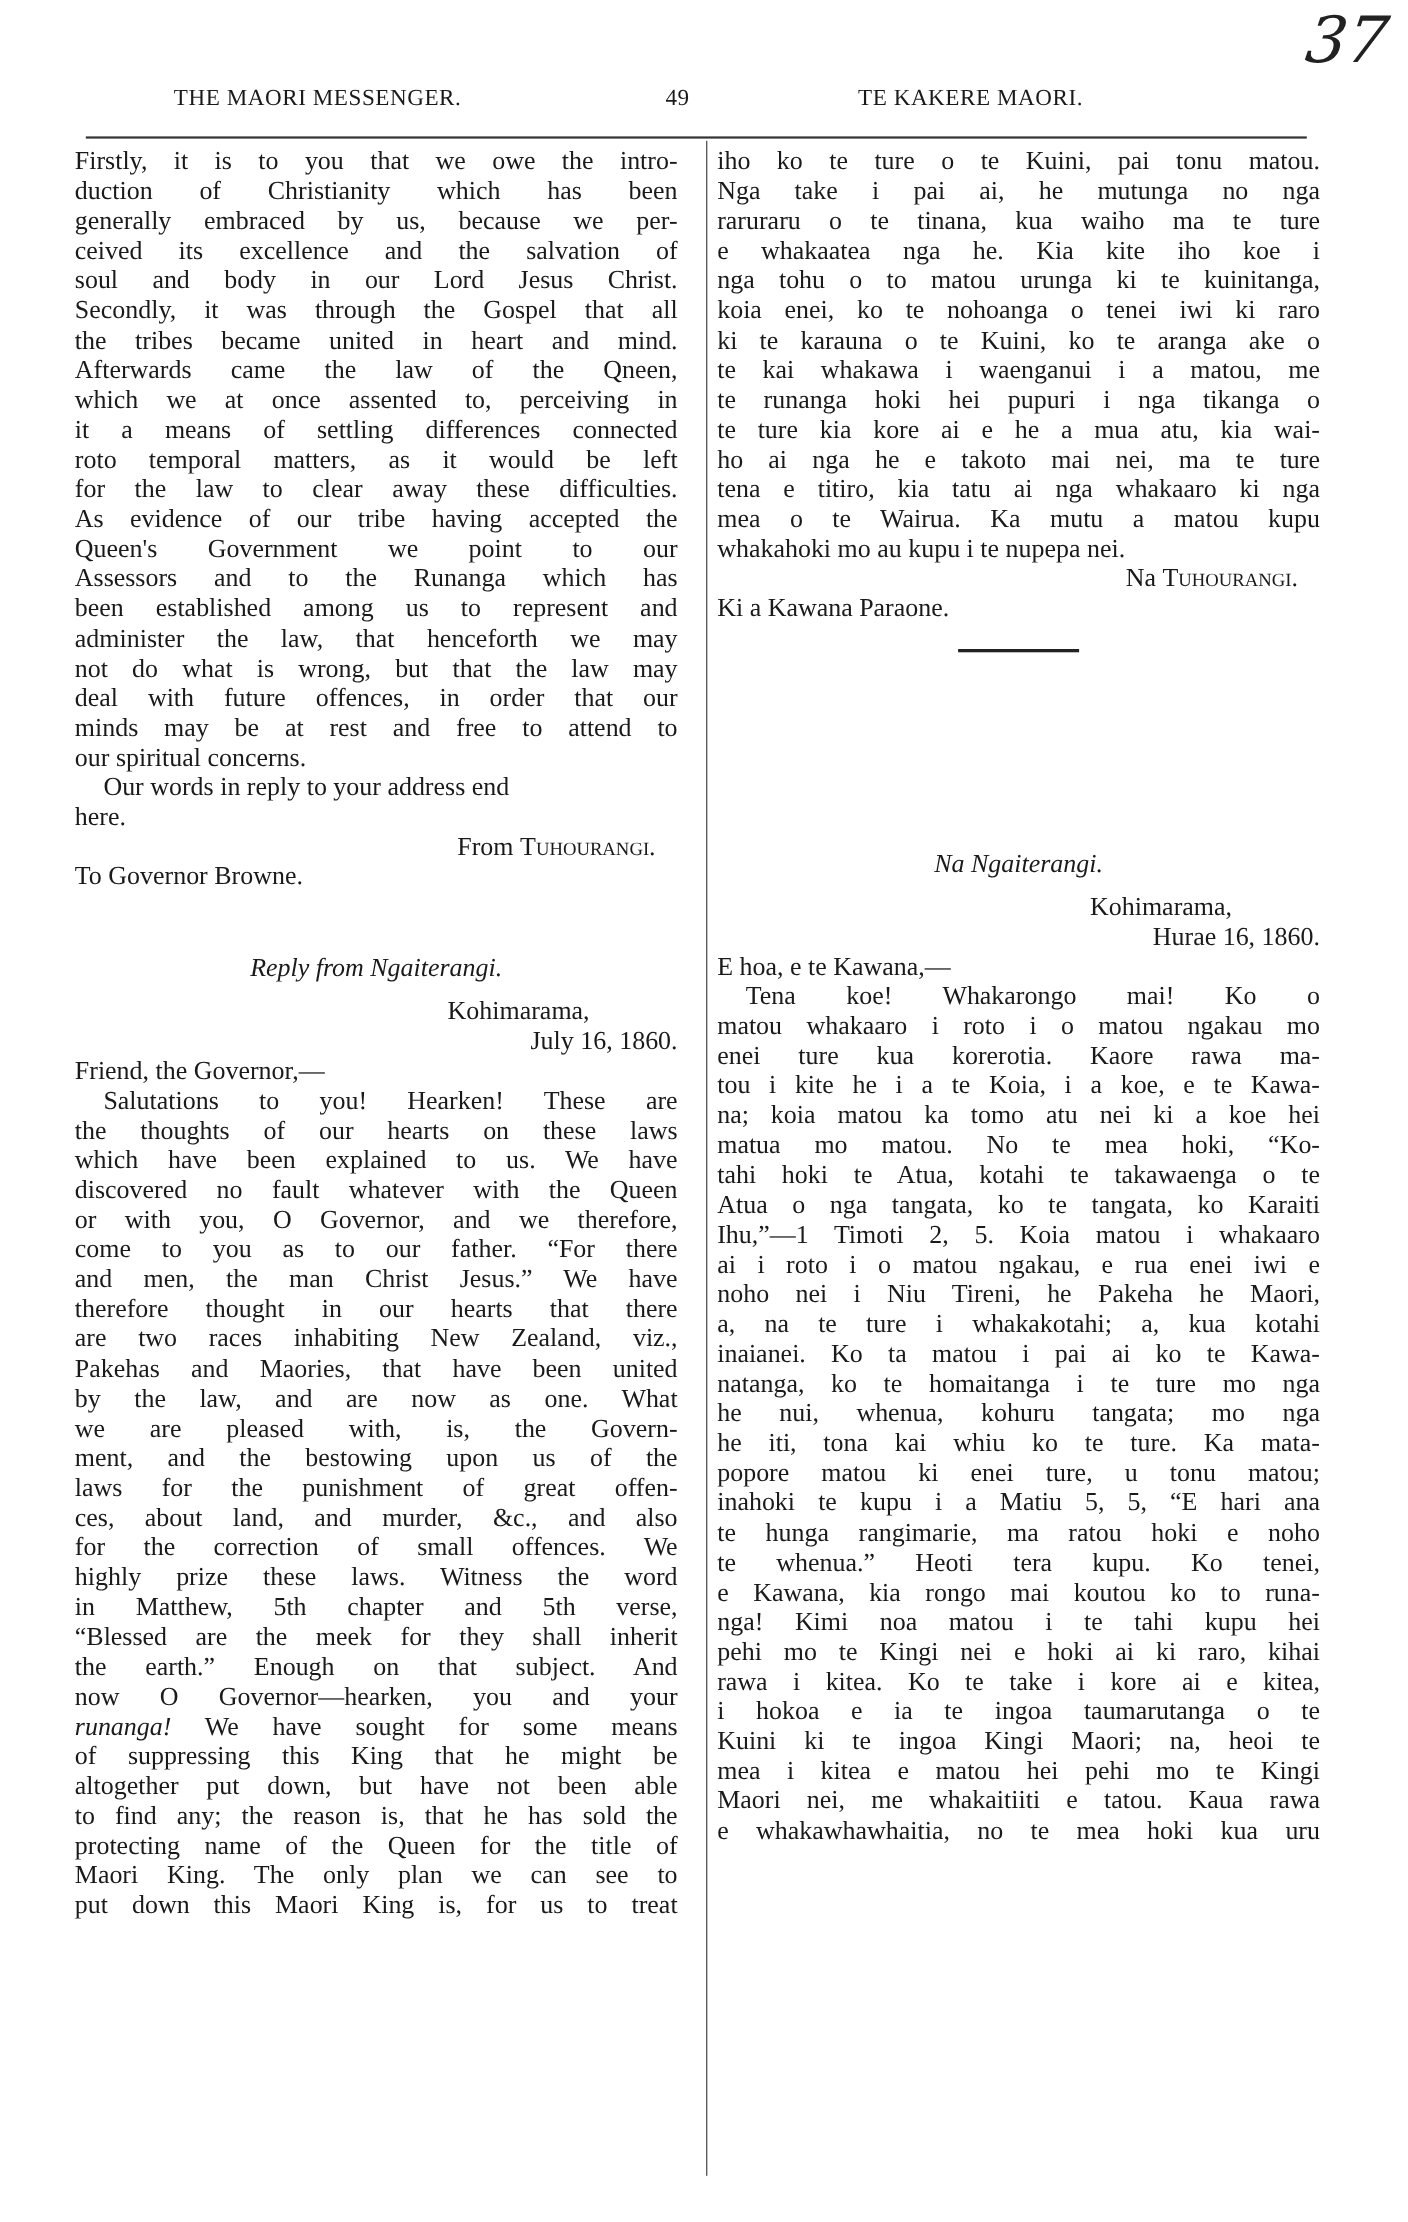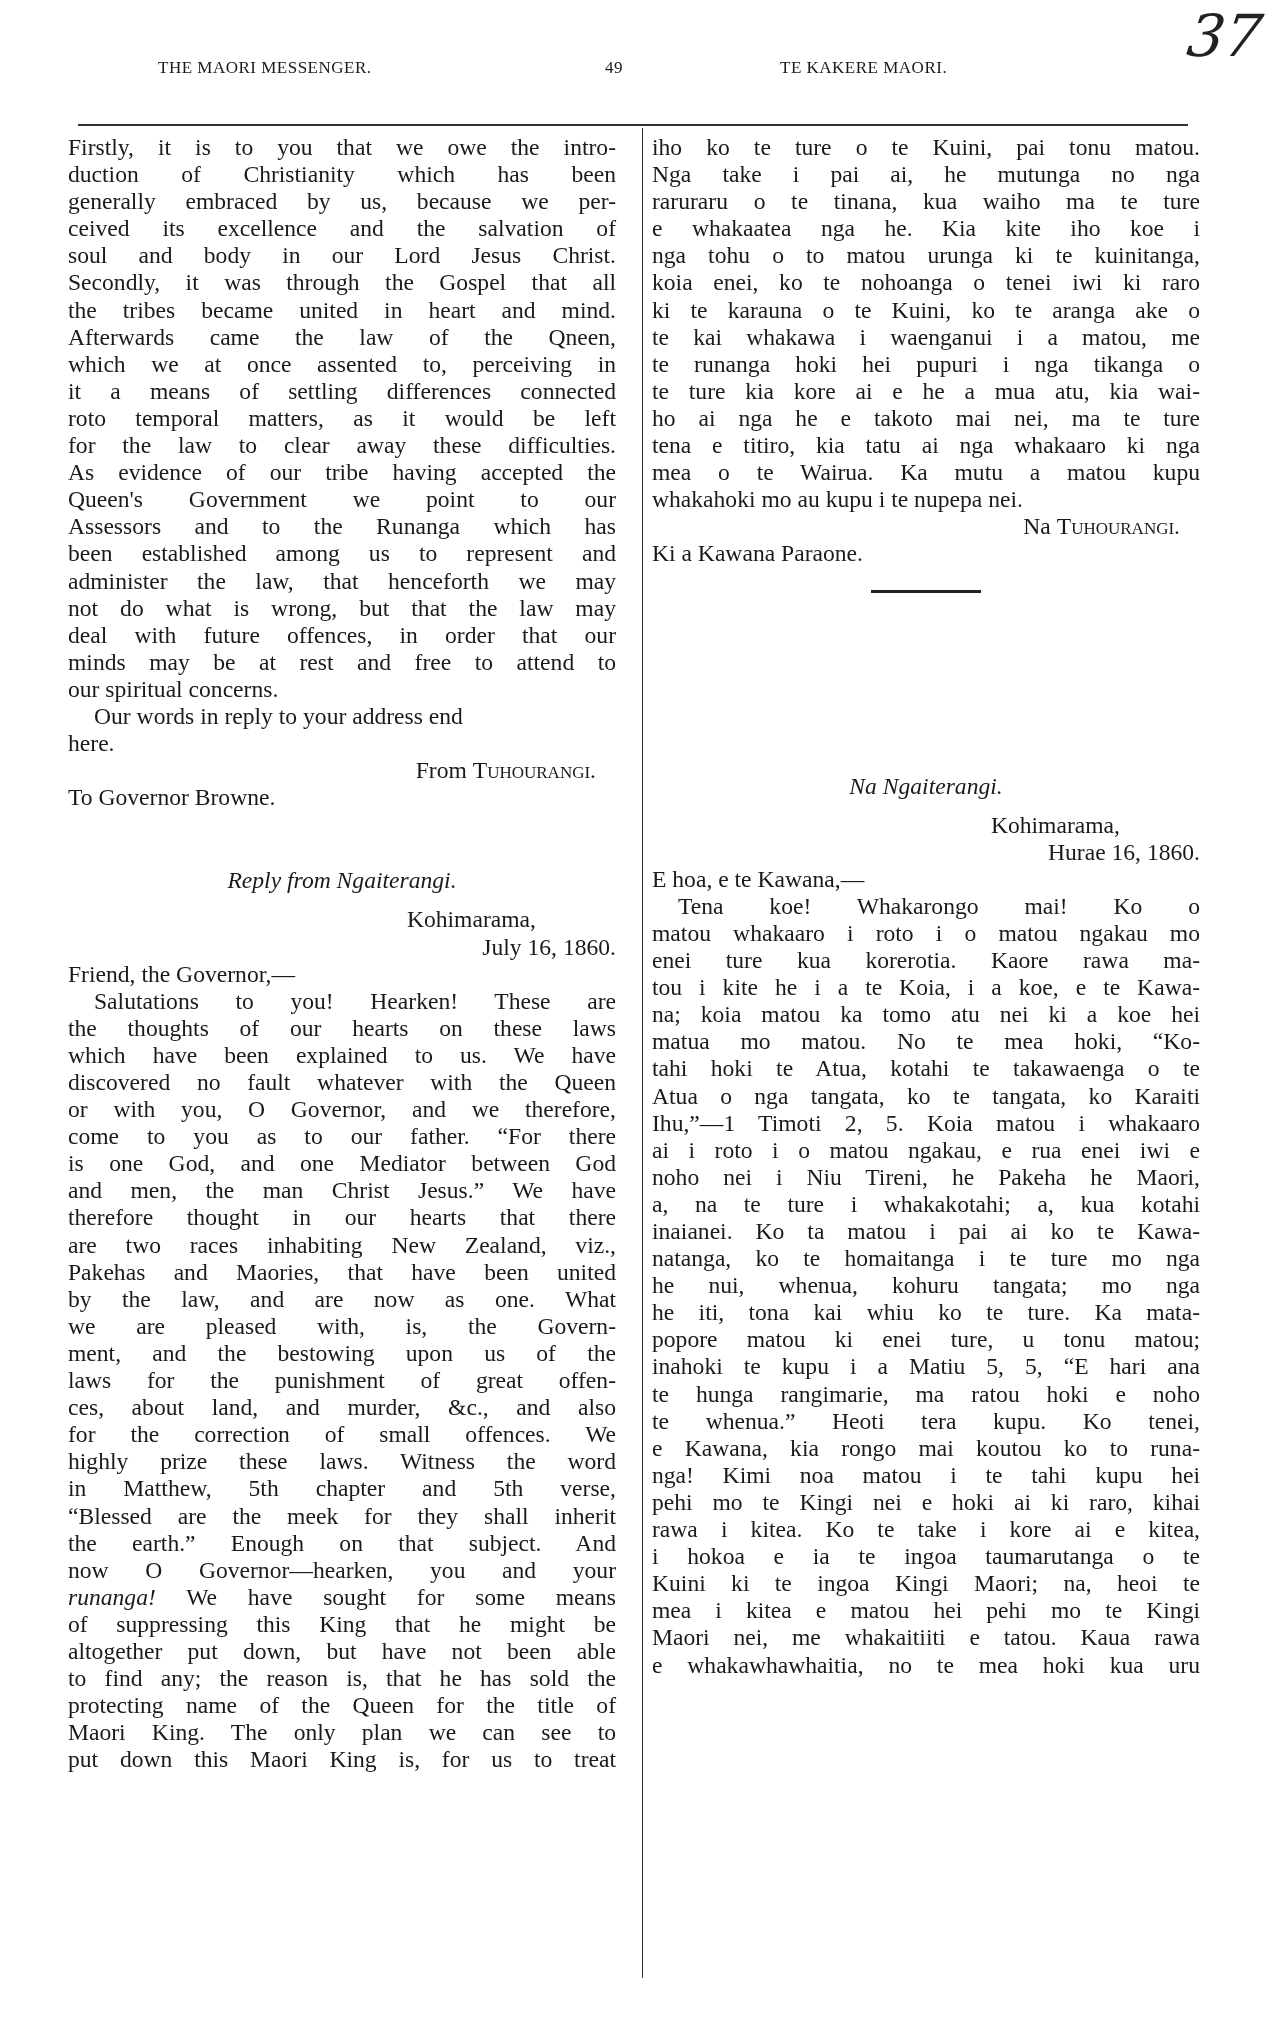--- a/index.html
+++ b/index.html
@@ -7,22 +7,22 @@
     width: 1280px; height: 2020px; position: relative; overflow: hidden;
     font-family: "Liberation Serif", "DejaVu Serif", serif;
     color: #1a1a1a;
   }
   .page-number-handwritten {
     position: absolute; right: 18px; top: 2px;
     font-family: "DejaVu Serif", serif; font-style: italic;
     font-size: 58px; color: #222; transform: skewX(-8deg);
   }
   .running-head {
-    position: absolute; top: 58px; left: 150px; width: 1000px; height: 40px;
-    font-size: 17px; letter-spacing: 0.5px;
+    position: absolute; top: 76px; left: 150px; width: 1000px; height: 40px;
+    font-size: 21px; letter-spacing: 0.5px;
   }
   .rh-left { position: absolute; left: 8px; top: 0; }
   .rh-num { position: absolute; left: 455px; top: 0; }
   .rh-right { position: absolute; left: 630px; top: 0; }
   .head-rule {
     position: absolute; top: 124px; left: 78px; width: 1110px; height: 0;
     border-top: 2px solid #333;
   }
   .col-divider {
     position: absolute; left: 642px; top: 128px; width: 0; height: 1850px;
@@ -102,21 +102,20 @@
   <span class="dateline place">Kohimarama,</span>
   <span class="dateline">July 16, 1860.</span>
   <span class="line last">Friend, the Governor,—</span>
   <span class="line indent">Salutations to you! Hearken! These are</span>
   <div id="en-nga">
       <span class="line">the thoughts of our hearts on these laws</span>
       <span class="line">which have been explained to us. We have</span>
       <span class="line">discovered no fault whatever with the Queen</span>
       <span class="line">or with you, O Governor, and we therefore,</span>
       <span class="line">come to you as to our father. “For there</span>
-      <span class="line">is one God, and one Mediator between God</span>
       <span class="line">and men, the man Christ Jesus.” We have</span>
       <span class="line">therefore thought in our hearts that there</span>
       <span class="line">are two races inhabiting New Zealand, viz.,</span>
       <span class="line">Pakehas and Maories, that have been united</span>
       <span class="line">by the law, and are now as one. What</span>
       <span class="line">we are pleased with, is, the Govern-</span>
       <span class="line">ment, and the bestowing upon us of the</span>
       <span class="line">laws for the punishment of great offen-</span>
       <span class="line">ces, about land, and murder, &amp;c., and also</span>
       <span class="line">for the correction of small offences. We</span>

